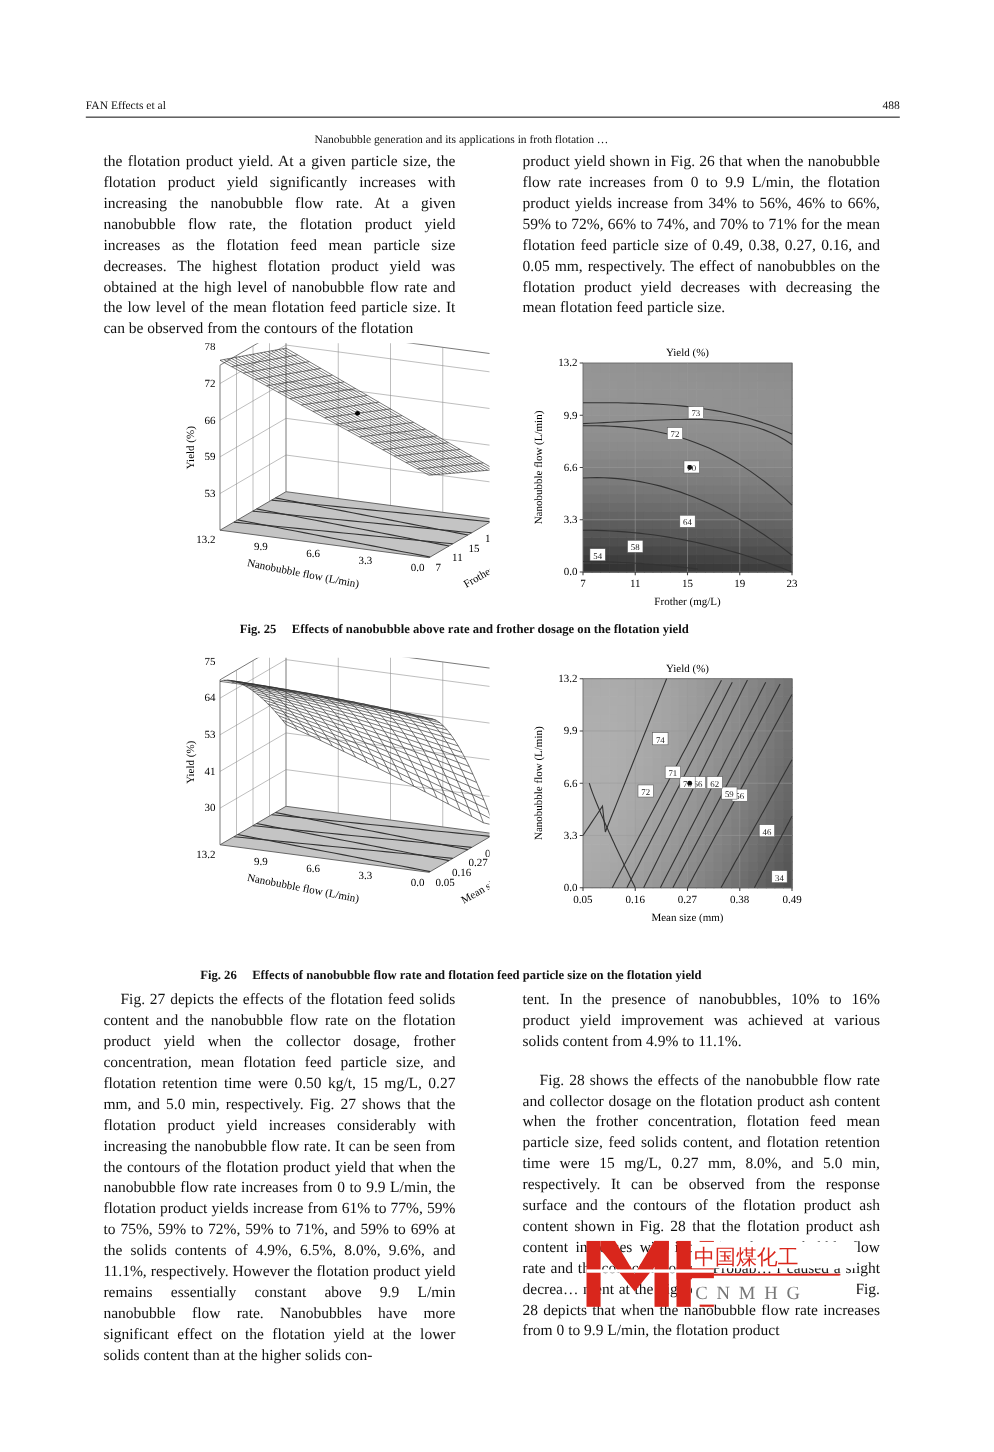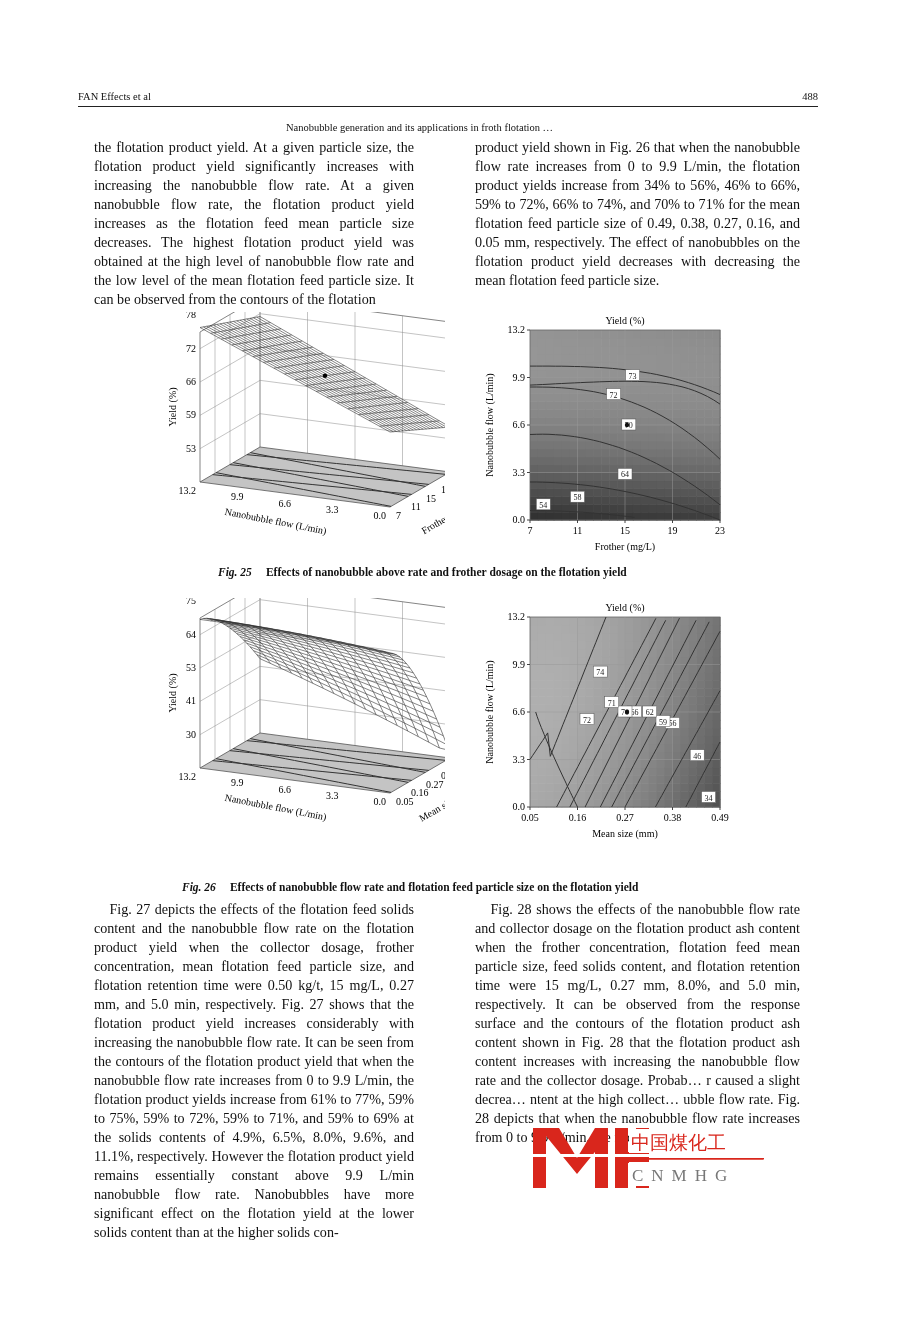--- a/index.html
+++ b/index.html
@@ -9,21 +9,21 @@
   .hdr .c{position:absolute;left:208px;top:1px;margin-top:31px;}
   .hdr .r{position:absolute;right:0;top:1px;}
   .col{position:absolute;font-size:14.1px;line-height:19px;text-align:justify;}
   .col p{margin:16px;}
   .col p.ind{text-indent:1.1em;}
   #c1a{left:78px;top:122px;width:352px;}
   #c2a{left:459px;top:122px;width:357px;}
   #c1b{left:78px;top:884px;width:352px;}
   #c2b{left:459px;top:884px;width:357px;}
   .cap{position:absolute;font-size:11.5px;font-weight:bold;white-space:nowrap;}
-  .cap .num{margin-right:14px;font-style:italic;}
+  .cap .num{margin-right:14px;}
   #cap25{left:218px;top:566px;}
   #cap26{left:182px;top:853px;margin-top:28px;}
   svg text{font-family:"Liberation Serif","DejaVu Serif",serif;}
   .wm{position:absolute;left:533px;top:1128px;width:255px;height:62px;}
   .foot{position:absolute;left:90px;top:1348px;font-family:"DejaVu Sans",sans-serif;font-size:17px;color:#404040;}
 </style>
 </head>
 <body>
 
 <div class="hdr">
@@ -1481,20 +1481,21 @@
     <text x="0" y="0" font-size="10" text-anchor="middle" transform="translate(15,117) rotate(-90)">Nanobubble flow (L/min)</text>
   </svg>
 <div class="cap" id="cap26">
   <span class="num">Fig. 26</span><span>Effects of nanobubble flow rate and flotation feed particle size on the flotation yield</span>
 </div>
 
 <div class="col" id="c1b">
     <p class="ind">Fig. 27 depicts the effects of the flotation feed solids content and the nanobubble flow rate on the flotation product yield when the collector dosage, frother concentration, mean flotation feed particle size, and flotation retention time were 0.50 kg/t, 15 mg/L, 0.27 mm, and 5.0 min, respectively. Fig. 27 shows that the flotation product yield increases considerably with increasing the nanobubble flow rate. It can be seen from the contours of the flotation product yield that when the nanobubble flow rate increases from 0 to 9.9 L/min, the flotation product yields increase from 61% to 77%, 59% to 75%, 59% to 72%, 59% to 71%, and 59% to 69% at the solids contents of 4.9%, 6.5%, 8.0%, 9.6%, and 11.1%, respectively. However the flotation product yield remains essentially constant above 9.9 L/min nanobubble flow rate. Nanobubbles have more significant effect on the flotation yield at the lower solids content than at the higher solids con-</p>
   </div>
 <div class="col" id="c2b">
+  <p>tent. In the presence of nanobubbles, 10% to 16% product yield improvement was achieved at various solids content from 4.9% to 11.1%.</p>
   <p class="ind">Fig. 28 shows the effects of the nanobubble flow rate and collector dosage on the flotation product ash content when the frother concentration, flotation feed mean particle size, feed solids content, and flotation retention time were 15 mg/L, 0.27 mm, 8.0%, and 5.0 min, respectively. It can be observed from the response surface and the contours of the flotation product ash content shown in Fig. 28 that the flotation product ash content increases with increasing the nanobubble flow rate and the collector dosage. Probab… r caused a slight decrea… ntent at the high collect… ubble flow rate. Fig. 28 depicts that when the nanobubble flow rate increases from 0 to 9.9 L/min, the flotation product</p>
 </div>
 
 <div class="wm">
   <svg width="255" height="62">
     <g id="wmlogo" fill="#d9261c">
       <rect x="0" y="0" width="13" height="60"></rect>
       <polygon points="13,0 26,0 44,30 62,0 75,0 75,8 44,46 13,8"></polygon>
       <rect x="62" y="0" width="13" height="60"></rect>
       <rect x="82" y="0" width="13" height="60"></rect>

